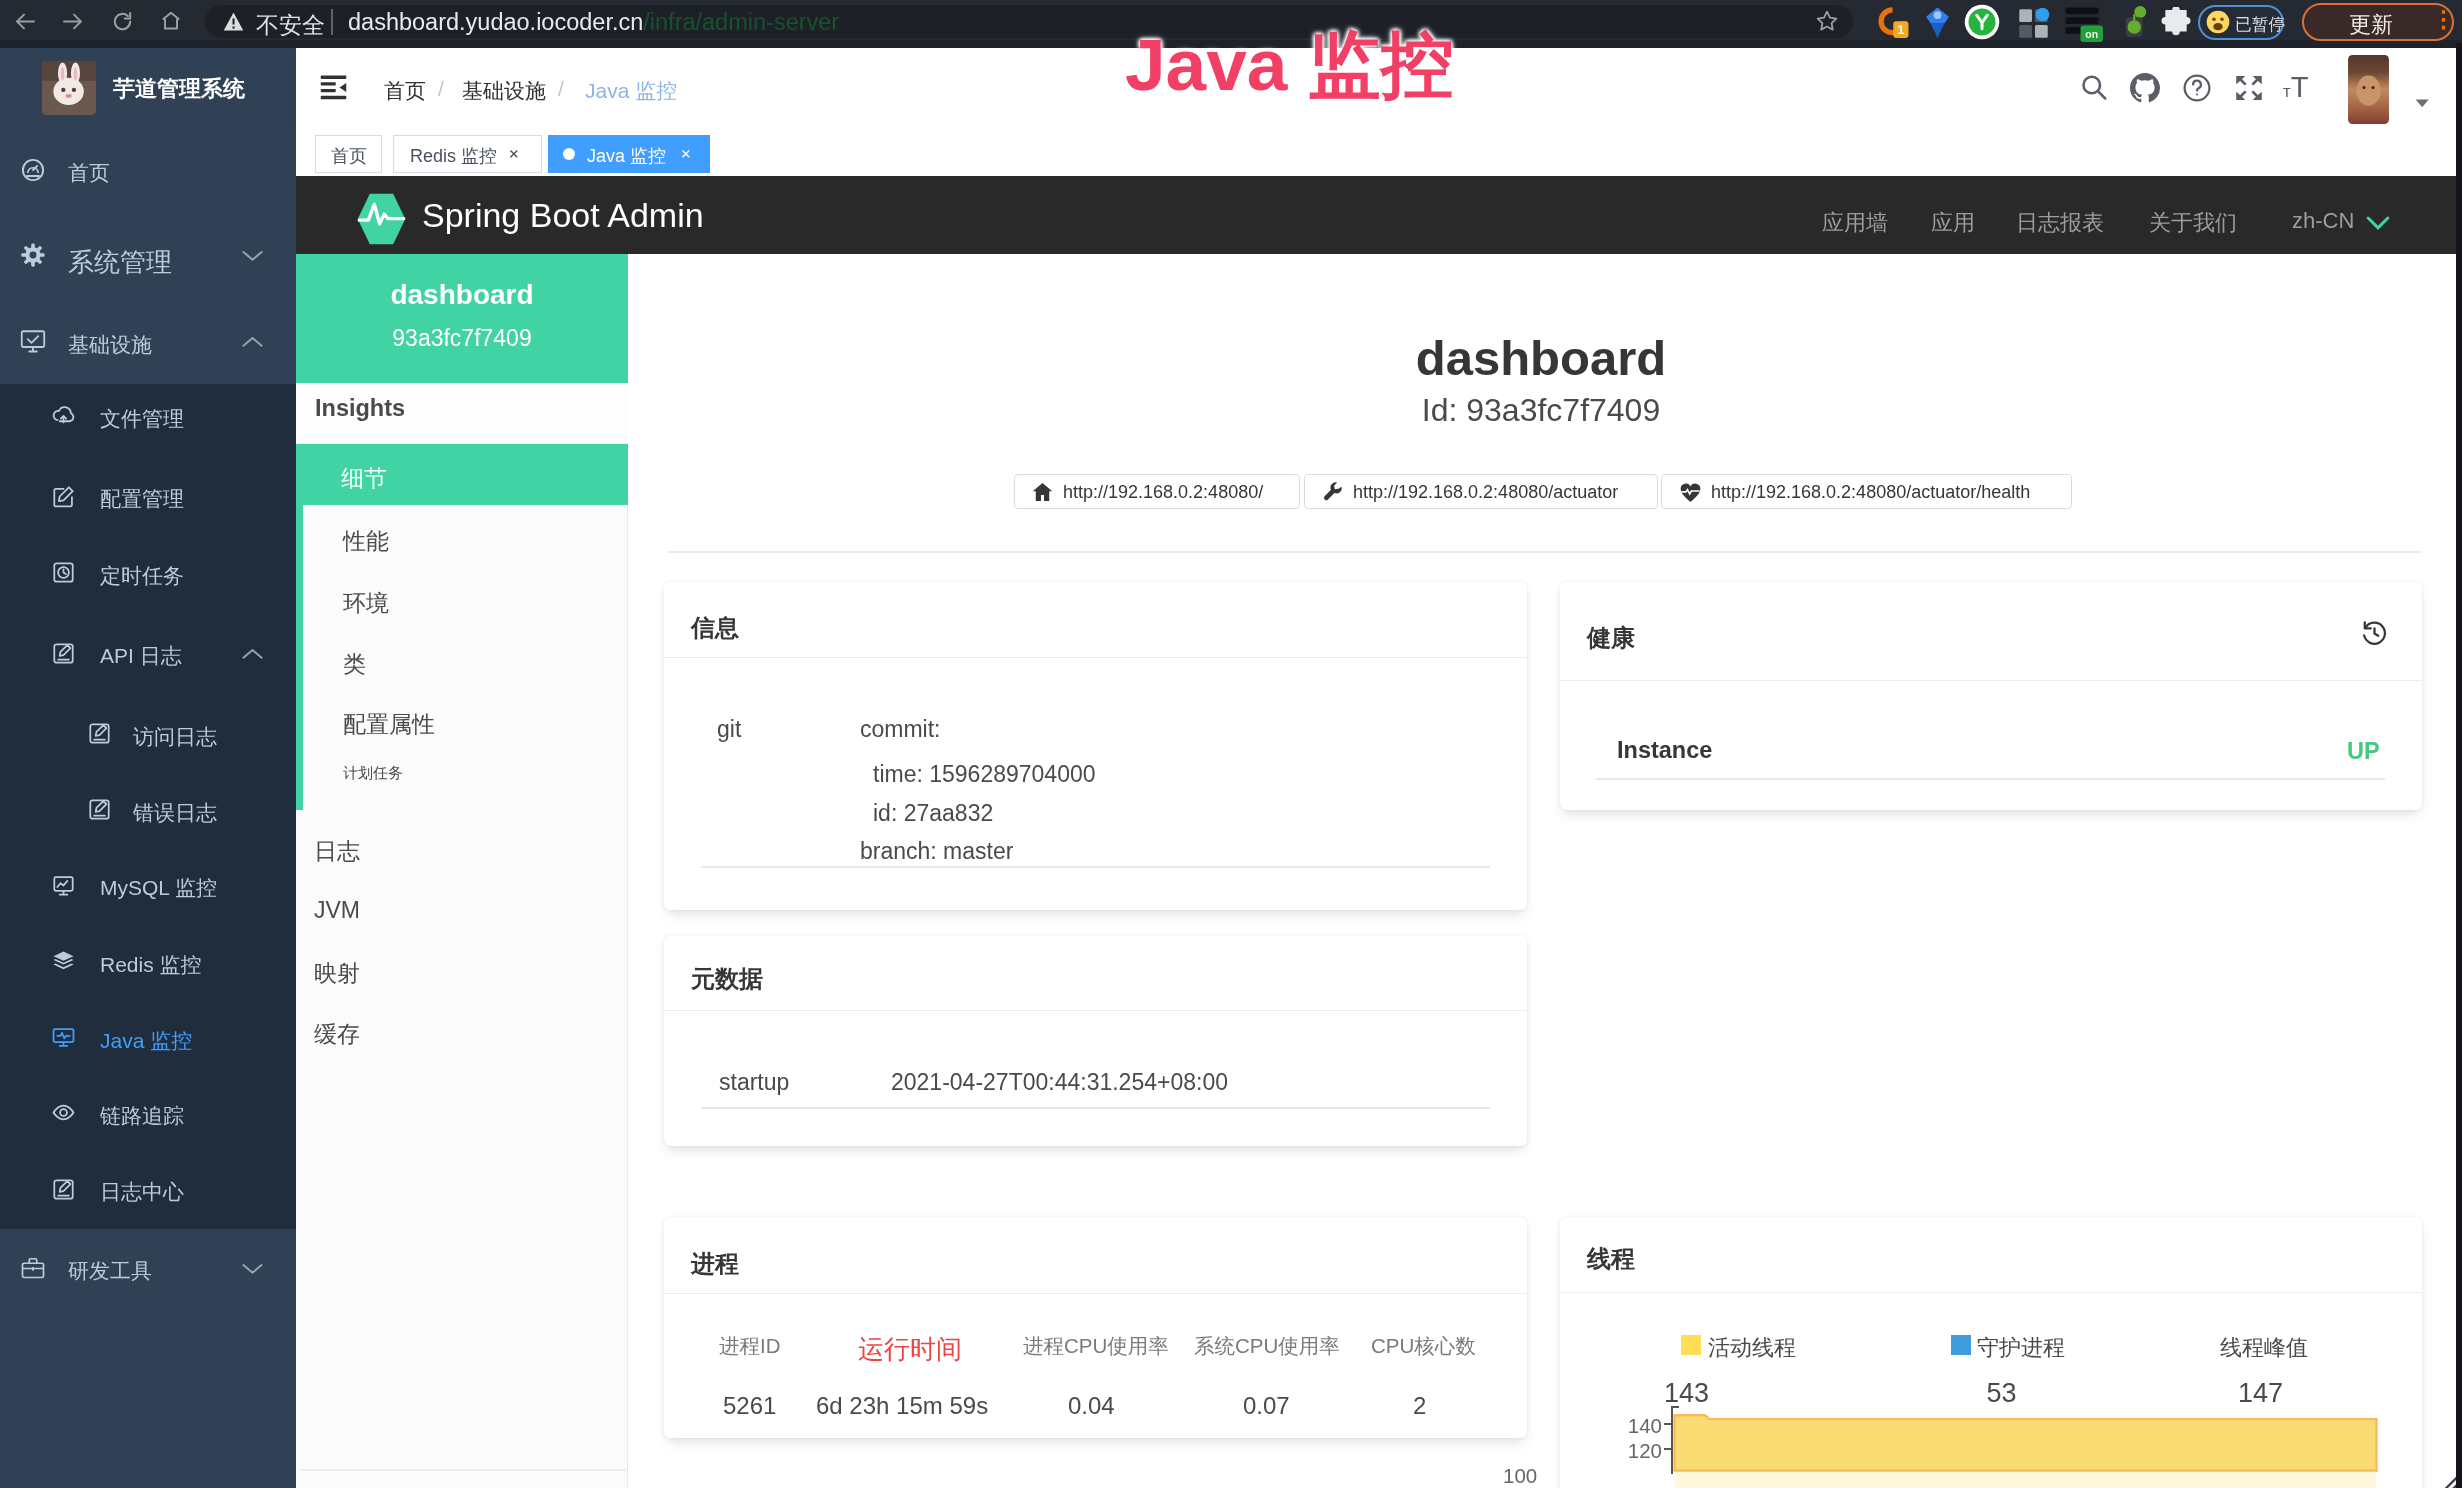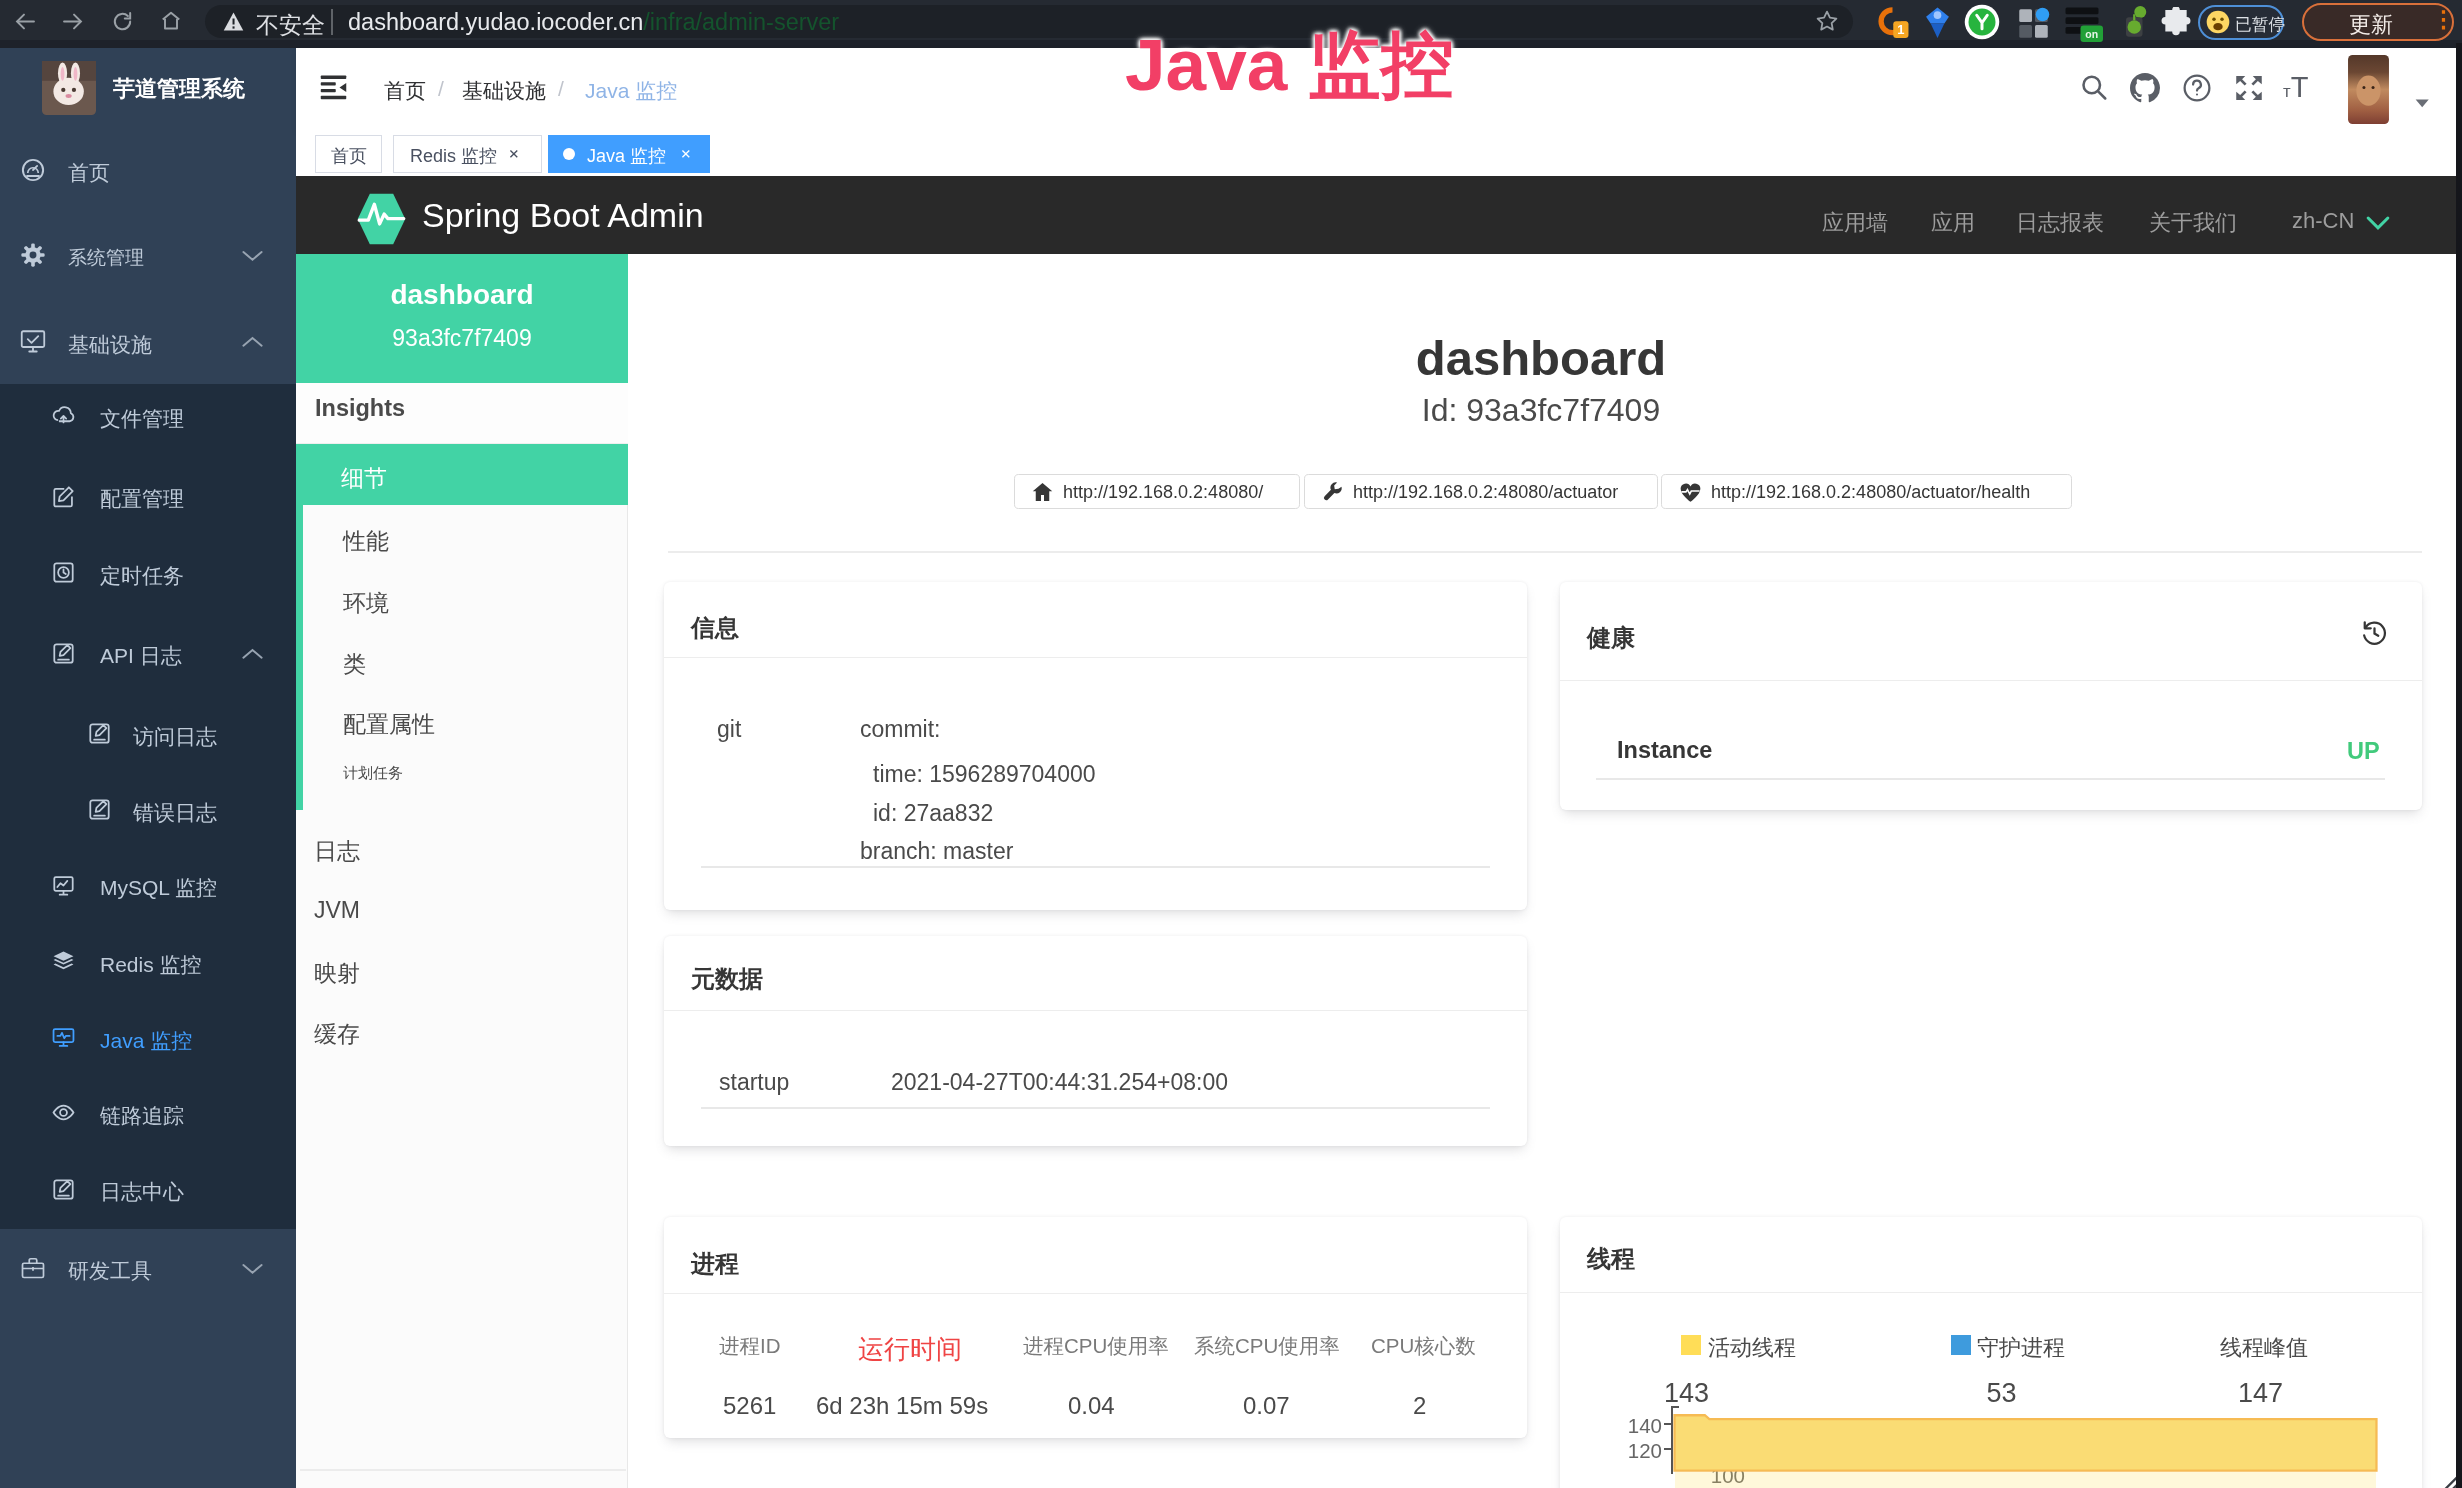--- a/index.html
+++ b/index.html
@@ -130,21 +130,21 @@
       <rect x="13.6" y="0.5" width="4.8" height="8" rx="1.8" transform="rotate(90 16 16)"></rect>
       <rect x="13.6" y="0.5" width="4.8" height="8" rx="1.8" transform="rotate(135 16 16)"></rect>
       <rect x="13.6" y="0.5" width="4.8" height="8" rx="1.8" transform="rotate(180 16 16)"></rect>
       <rect x="13.6" y="0.5" width="4.8" height="8" rx="1.8" transform="rotate(225 16 16)"></rect>
       <rect x="13.6" y="0.5" width="4.8" height="8" rx="1.8" transform="rotate(270 16 16)"></rect>
       <rect x="13.6" y="0.5" width="4.8" height="8" rx="1.8" transform="rotate(315 16 16)"></rect>
     </g>
     <circle cx="16" cy="16" r="10.2"></circle>
     <circle cx="16" cy="16" r="4.6" fill="#304156"></circle>
   </svg>
-<div class="tx" style="left:68px;top:245px;font-size:19px;color:#bfcbd9">系统管理</div>
+<div class="tx" style="left:68px;top:245px;font-size:26px;color:#bfcbd9">系统管理</div>
 <svg class="a" style="left:241px;top:249px" width="23" height="13.7" viewBox="0 0 30 18" fill="none" stroke="#97a3b1" stroke-width="2.6" stroke-linecap="round">
     <path d="M3 4l12 10L27 4"></path>
   </svg>
 
 <svg class="a" style="left:20px;top:329px" width="26" height="24" viewBox="0 0 34 32" fill="none" stroke="#bfcbd9" stroke-width="2.4">
     <rect x="2" y="3" width="30" height="21" rx="2"></rect>
     <path d="M12 30h10M17 24v6" stroke-linecap="round"></path>
     <path d="M10 13.5l5 5 9-9" stroke-linecap="round" stroke-linejoin="round"></path>
   </svg>
 <div class="tx" style="left:68px;top:331px;font-size:21px;color:#bfcbd9">基础设施</div>
@@ -421,21 +421,21 @@
   <div class="a" style="left:391px;top:118px;width:20px;height:20px;background:#3e9bdd"></div>
   <div class="tx" style="left:417px;top:116px;font-size:22px;color:#4a4a4a">守护进程</div>
   <div class="tx" style="left:660px;top:116px;font-size:22px;color:#4a4a4a">线程峰值</div>
   <div class="tx" style="left:104px;top:161px;width:137px;font-size:27px;color:#4a4a4a">143</div>
   <div class="tx" style="left:373px;top:161px;width:137px;text-align:center;font-size:27px;color:#4a4a4a">53</div>
   <div class="tx" style="left:632px;top:161px;width:137px;text-align:center;font-size:27px;color:#4a4a4a">147</div>
 </div>
 
 <div class="tx" style="left:1597px;top:1414px;width:65px;text-align:right;font-size:20.5px;color:#666">140</div>
 <div class="tx" style="left:1597px;top:1439px;width:65px;text-align:right;font-size:20.5px;color:#666">120</div>
-<div class="tx" style="left:1680px;top:1464px;width:65px;text-align:right;font-size:20.5px;color:#666">100</div>
+<div class="tx" style="left:1503px;top:1464px;width:65px;text-align:left;font-size:20.5px;color:#666">100</div>
 <div class="a" style="left:1671px;top:1406px;width:1.5px;height:68px;background:#555"></div>
 <div class="a" style="left:1664px;top:1423px;width:7.6px;height:1.5px;background:#555"></div>
 <div class="a" style="left:1664px;top:1448px;width:7.6px;height:1.5px;background:#555"></div>
 <div class="a" style="left:1671px;top:1406px;width:7.6px;height:1.5px;background:#555"></div>
 <div class="a" style="left:1675px;top:1472px;width:701px;height:16.7px;background:rgba(255,221,87,.22)"></div>
 <svg class="a" style="left:1673px;top:1412px" width="705" height="77" viewBox="0 0 930 101">
     <path d="M2 4h40l6 5h880v68H2Z" fill="#fadc74" stroke="#f6bb54" stroke-width="3"></path>
   </svg>
 
 <div class="tx" style="left:1125px;top:16.7px;font-size:73px;font-weight:700;color:#f23f66;

